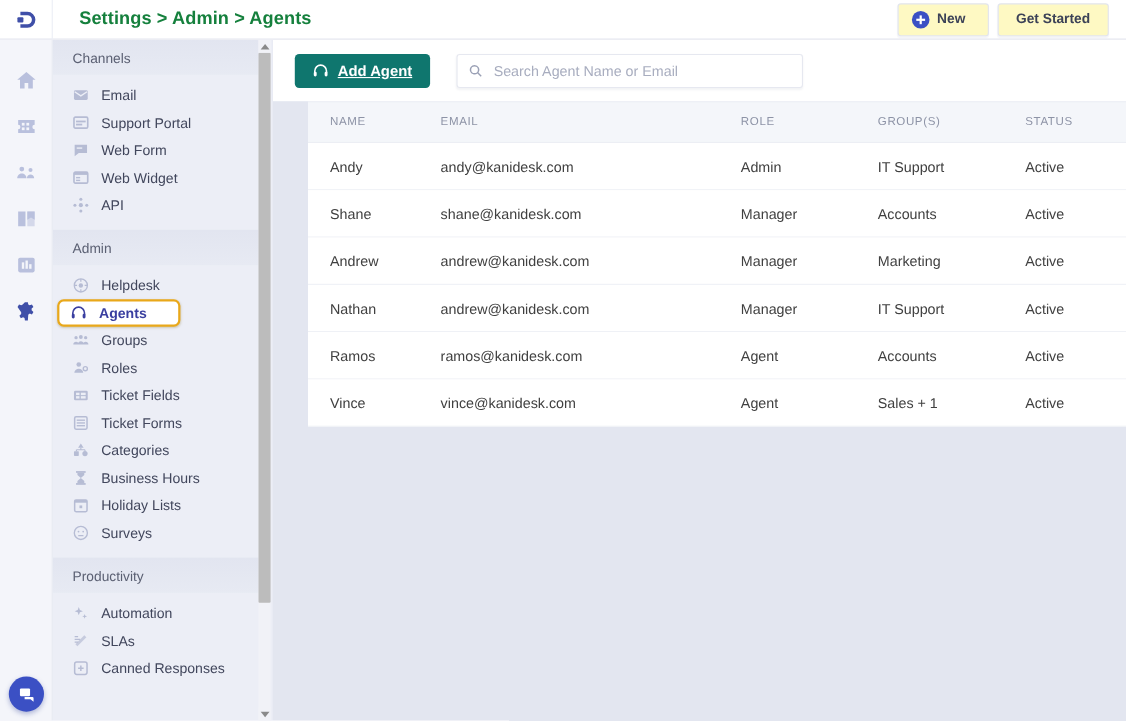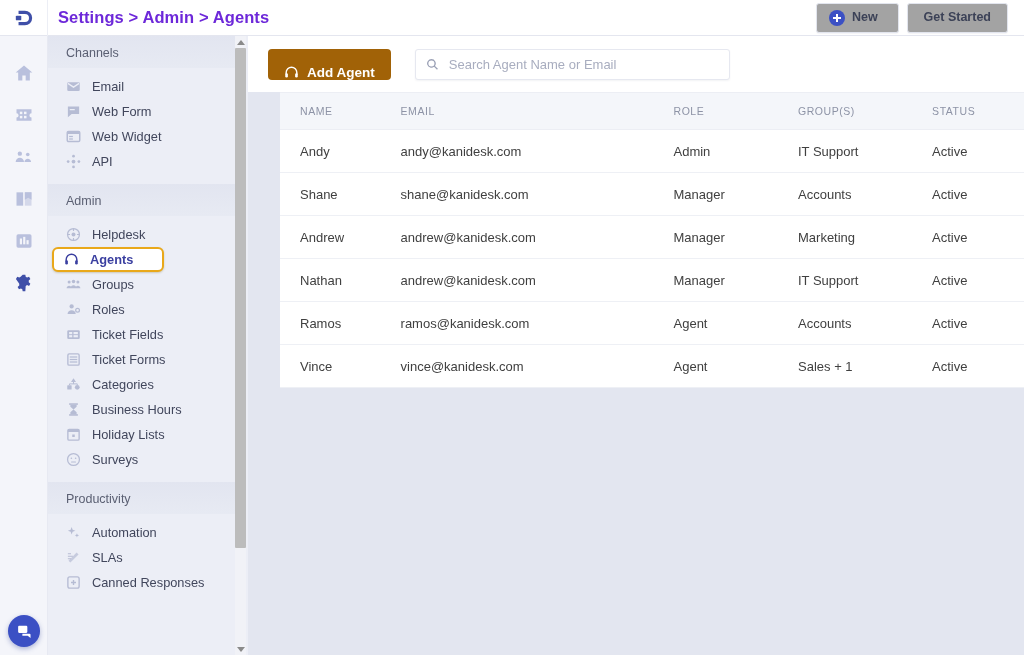--- a/index.html
+++ b/index.html
@@ -16,26 +16,26 @@
     position:absolute; left:0; top:0; width:1024px; height:36px;
     background:#ffffff; display:flex; align-items:center;
     border-bottom:1px solid #e4e6ef; z-index:5;
   }
   .logo-cell{
     width:48px; height:36px; display:flex; align-items:center; justify-content:center;
     border-right:1px solid #eceef5;
   }
   .logo-glyph{ width:22px; height:20px; }
   .crumb{
-    font-size:16.5px; font-weight:bold; color:#6d28d9; letter-spacing:.1px;
-    margin-left:10px; white-space:nowrap;
+    font-size:16.5px; font-weight:bold; color:#15803d; letter-spacing:.1px;
+    margin-left:24px; white-space:nowrap;
   }
   .topbar-actions{ margin-left:auto; display:flex; align-items:center; gap:8px; padding-right:16px; }
   .tb-btn{
-    height:30px; background:#a3a3a3; border:1px solid #e2e5ee; border-radius:3px;
+    height:30px; background:#fef9c3; border:1px solid #e2e5ee; border-radius:3px;
     display:flex; align-items:center; gap:7px; padding:0 16px;
     font-size:12.5px; font-weight:bold; color:#3c4257; cursor:pointer;
     box-shadow:0 1px 1px rgba(30,40,90,.05);
   }
   .tb-btn.new{ padding:0 20px 0 12px; }
   .plus-circle{
     width:16px;height:16px;border-radius:50%;background:#3b50c4;
     display:flex;align-items:center;justify-content:center;flex:0 0 16px;
   }
   .plus-circle:before{
@@ -114,23 +114,23 @@
 
   
   .main{
     position:absolute; left:248px; top:36px; width:776px; height:619px;
     background:#e3e6f0; overflow:hidden;
   }
   .toolbar{
     height:56px; background:#fff; display:flex; align-items:center; padding:0 0 0 20px;
   }
   .add-btn{
-    height:31px; background:#a16207; border:none; border-radius:4px;
+    height:31px; background:#0f766e; border:none; border-radius:4px;
     color:#fff; font-size:13.5px; font-weight:bold; padding:0 16px;
-    display:flex; align-items:flex-end; gap:8px; cursor:pointer;
+    display:flex; align-items:center; gap:8px; cursor:pointer;text-decoration:underline;
   }
   .add-btn svg{ width:15px;height:15px; fill:#fff; }
   .search-wrap{
     margin-left:24px; width:315px; height:31px; background:#fff;
     border:1px solid #e6e8f0; border-radius:3px; display:flex; align-items:center;
     padding:0 10px; box-shadow:0 1px 2px rgba(40,50,90,.06);
   }
   .search-wrap svg{ width:13px;height:13px; fill:#9aa0b5; flex:0 0 13px; }
   .search-wrap input{
     border:none; outline:none; flex:1; margin-left:10px;
@@ -252,20 +252,30 @@
           <svg viewBox="0 0 24 24">
                 <rect x="2" y="5" width="20" height="14" rx="2"></rect>
                 <path d="M3 7l9 6 9-6" stroke="#eceef6" stroke-width="2" fill="none"></path>
               </svg>
         </span>
         <span class="lbl">Email</span>
       </div>
       <div class="nav-item">
         <span class="ico">
           <svg viewBox="0 0 24 24">
+                <rect x="2" y="4" width="20" height="16" rx="2" fill="none" stroke="#b6bcd4" stroke-width="2.4"></rect>
+                <rect x="5" y="9" width="14" height="2.6"></rect>
+                <rect x="5" y="13.5" width="9" height="2.6"></rect>
+              </svg>
+        </span>
+        <span class="lbl">Support Portal</span>
+      </div>
+      <div class="nav-item">
+        <span class="ico">
+          <svg viewBox="0 0 24 24">
                 <path d="M3 4h18v12H9l-6 5z"></path>
                 <rect x="6" y="8" width="8" height="2" fill="#eceef6"></rect>
               </svg>
         </span>
         <span class="lbl">Web Form</span>
       </div>
       <div class="nav-item">
         <span class="ico">
           <svg viewBox="0 0 24 24">
                 <rect x="2" y="4" width="20" height="16" rx="2" fill="none" stroke="#b6bcd4" stroke-width="2.4"></rect>

